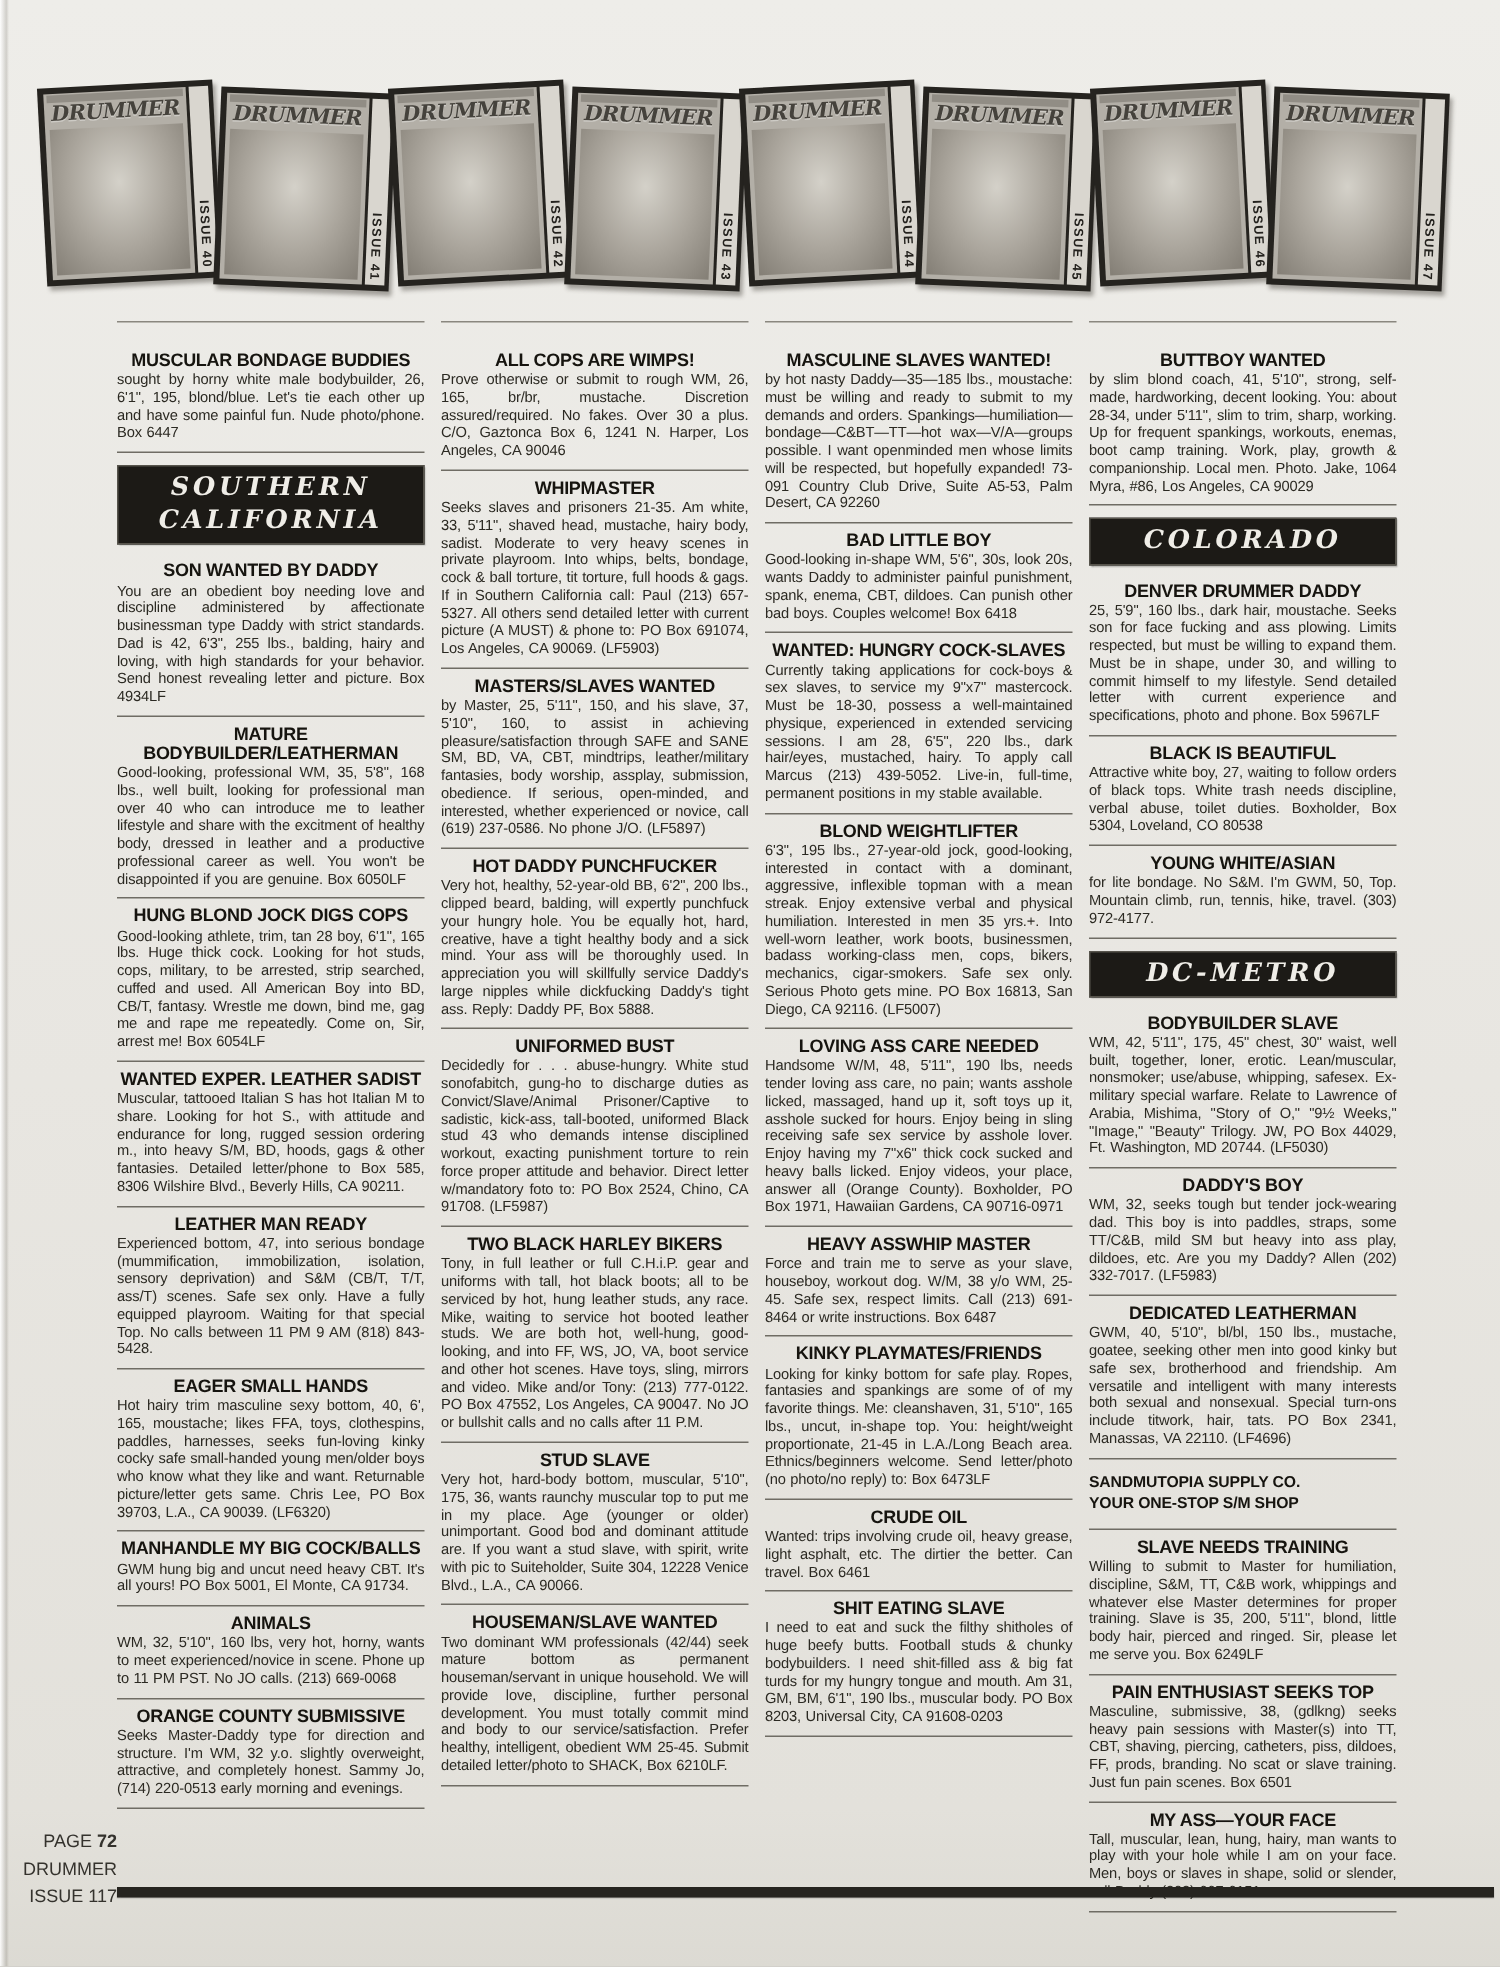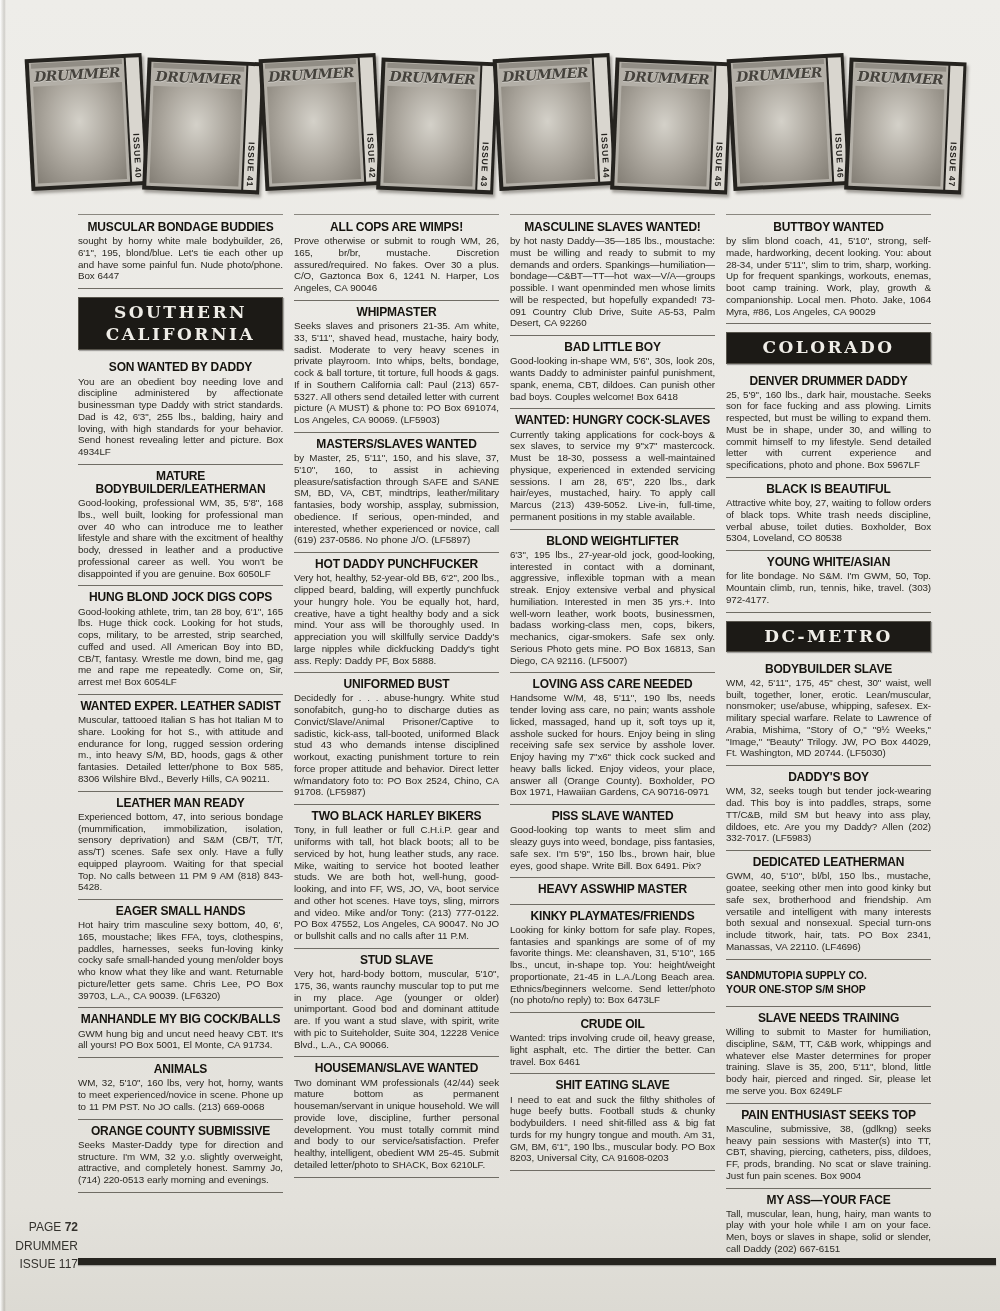--- a/index.html
+++ b/index.html
@@ -19,29 +19,29 @@
   .cover-top{height:5px;background:#918d85;margin:1px 2px 0;}
   .cover-masthead{font-family:"DejaVu Serif",serif;font-weight:bold;font-style:italic;font-size:14px;
     color:#45423c;text-align:center;line-height:1.15;letter-spacing:-.5px;text-shadow:0 1px 0 rgba(255,255,255,.35);}
   .cover-photo{flex:1;margin:2px 3px 3px;background:radial-gradient(ellipse at 50% 38%,#d4d1c9 0%,#aba69d 52%,#837e75 100%);}
   .cover-spine{width:13px;margin-left:2px;background:#d9d6cf;display:flex;align-items:flex-end;justify-content:center;}
   .issue-label{writing-mode:vertical-rl;font-size:8.5px;font-weight:bold;color:#23211d;letter-spacing:1px;
     padding-bottom:3px;white-space:nowrap;}
 
   
   #columns{position:absolute;left:78px;top:214px;width:858px;display:flex;gap:11px;}
-  .column{width:205px;border-top:1px solid #8a877f;padding-top:1px;}
+  .column{width:205px;border-top:1px solid #8a877f;padding-top:14px;}
   .ad{border-bottom:1px solid #6f6c64;padding:3px 0 6px;}
   .ad-title{margin:2px 0 1px;font-size:12px;font-weight:bold;text-align:center;
     letter-spacing:-.2px;color:#16140f;line-height:1.1;}
   .ad-body{margin:0;font-size:9.8px;line-height:1.2;text-align:justify;color:#2b2922;
     letter-spacing:-.1px;word-spacing:.4px;}
   .section-bar{background:#1c1a16;color:#efede7;text-align:center;font-family:"DejaVu Serif",serif;
     font-weight:bold;font-size:17px;letter-spacing:2.5px;line-height:1.3;padding:4px 0 5px;margin:8px 0 6px;
-    box-shadow:inset 0 0 0 1px #57544c, 1px 1px 1px rgba(0,0,0,.3);}
+    box-shadow:inset 0 0 0 1px #57544c, 1px 1px 1px rgba(0,0,0,.3);font-style:italic;}
   .promo{border-bottom:1px solid #6f6c64;padding:8px 0 9px;text-align:left;}
   .promo-line{font-weight:bold;font-size:10.5px;line-height:1.4;color:#16140f;letter-spacing:-.1px;}
 
   
   .footer{position:absolute;left:8px;top:1218px;width:70px;text-align:right;
     font-size:12px;line-height:1.55;color:#34322d;}
   .footer b{font-weight:bold;}
   .bottom-bar{position:absolute;left:78px;top:1258px;width:918px;height:7px;background:#26241f;
     box-shadow:0 1px 1px rgba(0,0,0,.25);}
 </style>
@@ -226,25 +226,22 @@
         </div>
         <div class="ad">
           <h3 class="ad-title">BLOND WEIGHTLIFTER</h3>
           <p class="ad-body">6'3", 195 lbs., 27-year-old jock, good-looking, interested in contact with a dominant, aggressive, inflexible topman with a mean streak. Enjoy extensive verbal and physical humiliation. Interested in men 35 yrs.+. Into well-worn leather, work boots, businessmen, badass working-class men, cops, bikers, mechanics, cigar-smokers. Safe sex only. Serious Photo gets mine. PO Box 16813, San Diego, CA 92116. (LF5007)</p>
         </div>
         <div class="ad">
           <h3 class="ad-title">LOVING ASS CARE NEEDED</h3>
           <p class="ad-body">Handsome W/M, 48, 5'11", 190 lbs, needs tender loving ass care, no pain; wants asshole licked, massaged, hand up it, soft toys up it, asshole sucked for hours. Enjoy being in sling receiving safe sex service by asshole lover. Enjoy having my 7"x6" thick cock sucked and heavy balls licked. Enjoy videos, your place, answer all (Orange County). Boxholder, PO Box 1971, Hawaiian Gardens, CA 90716-0971</p>
         </div>
         <div class="ad">
-          <h3 class="ad-title">PISS SLAVE WANTED</h3>
-          <p class="ad-body">Good-looking top wants to meet slim and sleazy guys into weed, bondage, piss fantasies, safe sex. I'm 5'9", 150 lbs., brown hair, blue eyes, good shape. Write Bill. Box 6491. Pix?</p>
-        </div>
-        <div class="ad">
           <h3 class="ad-title">HEAVY ASSWHIP MASTER</h3>
+          <p class="ad-body">Force and train me to serve as your slave, houseboy, workout dog. W/M, 38 y/o WM, 25-45. Safe sex, respect limits. Call (213) 691-8464 or write instructions. Box 6487</p>
         </div>
         <div class="ad">
           <h3 class="ad-title">KINKY PLAYMATES/FRIENDS</h3>
           <p class="ad-body">Looking for kinky bottom for safe play. Ropes, fantasies and spankings are some of of my favorite things. Me: cleanshaven, 31, 5'10", 165 lbs., uncut, in-shape top. You: height/weight proportionate, 21-45 in L.A./Long Beach area. Ethnics/beginners welcome. Send letter/photo (no photo/no reply) to: Box 6473LF</p>
         </div>
         <div class="ad">
           <h3 class="ad-title">CRUDE OIL</h3>
           <p class="ad-body">Wanted: trips involving crude oil, heavy grease, light asphalt, etc. The dirtier the better. Can travel. Box 6461</p>
         </div>
         <div class="ad">
@@ -286,21 +283,21 @@
         <div class="promo">
           <div class="promo-line">SANDMUTOPIA SUPPLY CO.</div>
           <div class="promo-line">YOUR ONE-STOP S/M SHOP</div>
         </div>
         <div class="ad">
           <h3 class="ad-title">SLAVE NEEDS TRAINING</h3>
           <p class="ad-body">Willing to submit to Master for humiliation, discipline, S&amp;M, TT, C&amp;B work, whippings and whatever else Master determines for proper training. Slave is 35, 200, 5'11", blond, little body hair, pierced and ringed. Sir, please let me serve you. Box 6249LF</p>
         </div>
         <div class="ad">
           <h3 class="ad-title">PAIN ENTHUSIAST SEEKS TOP</h3>
-          <p class="ad-body">Masculine, submissive, 38, (gdlkng) seeks heavy pain sessions with Master(s) into TT, CBT, shaving, piercing, catheters, piss, dildoes, FF, prods, branding. No scat or slave training. Just fun pain scenes. Box 9004</p>
+          <p class="ad-body">Masculine, submissive, 38, (gdlkng) seeks heavy pain sessions with Master(s) into TT, CBT, shaving, piercing, catheters, piss, dildoes, FF, prods, branding. No scat or slave training. Just fun pain scenes. Box 6501</p>
         </div>
         <div class="ad">
           <h3 class="ad-title">MY ASS—YOUR FACE</h3>
           <p class="ad-body">Tall, muscular, lean, hung, hairy, man wants to play with your hole while I am on your face. Men, boys or slaves in shape, solid or slender, call Daddy (202) 667-6151</p>
         </div>
       </div>
     </div>
 
   <div class="footer">
     <div><span>PAGE</span>&nbsp;<b>72</b></div>

